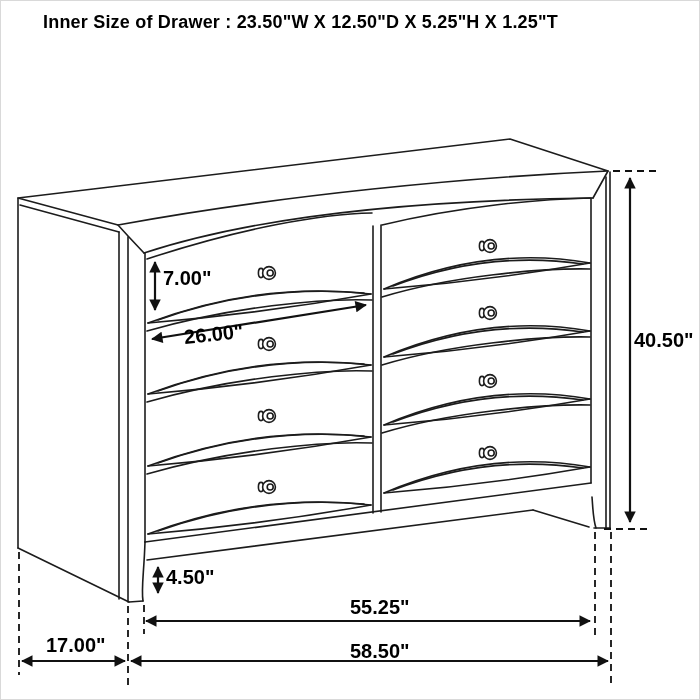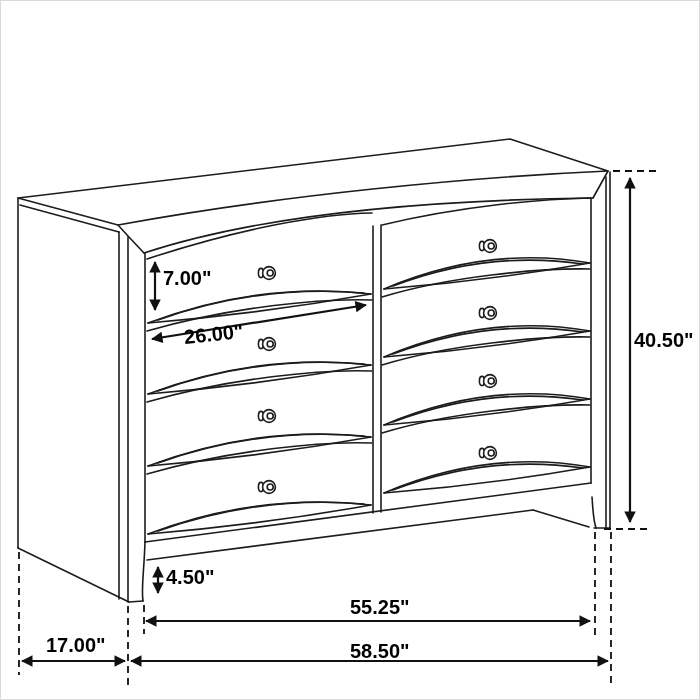--- a/index.html
+++ b/index.html
@@ -22,20 +22,21 @@
   .lbl-front-width{left:349px;top:595px;}
   .lbl-overall-width{left:349px;top:639px;}
   .lbl-side-depth{left:45px;top:633px;}
   svg{position:absolute;left:0;top:0;}
 </style>
 </head>
 <body>
 
 <div class="canvas">
 
+  <div class="page-title">Inner Size of Drawer : 23.50"W X 12.50"D X 5.25"H X 1.25"T</div>
 
   <svg width="700" height="700" viewBox="0 0 700 700">
     <defs>
       <marker id="ah" viewBox="0 0 10 10" refX="9.2" refY="5" markerWidth="6.6" markerHeight="5.2" orient="auto-start-reverse" markerUnits="strokeWidth">
         <path d="M0,0 L10,5 L0,10 Z" fill="#111"></path>
       </marker>
     </defs>
 
     <g stroke="#1c1c1c" fill="none" stroke-width="1.6" stroke-linejoin="round" stroke-linecap="round">
 

